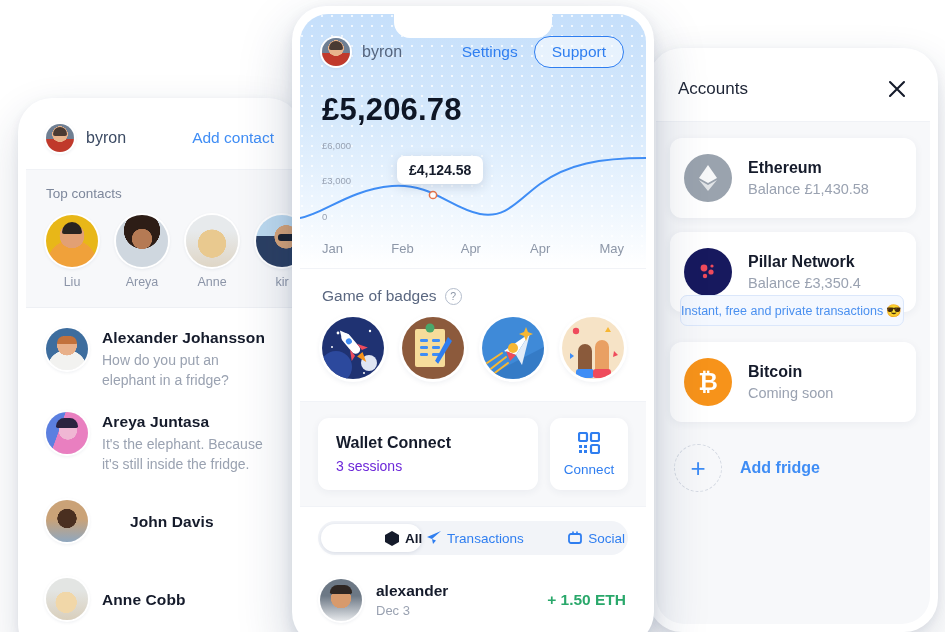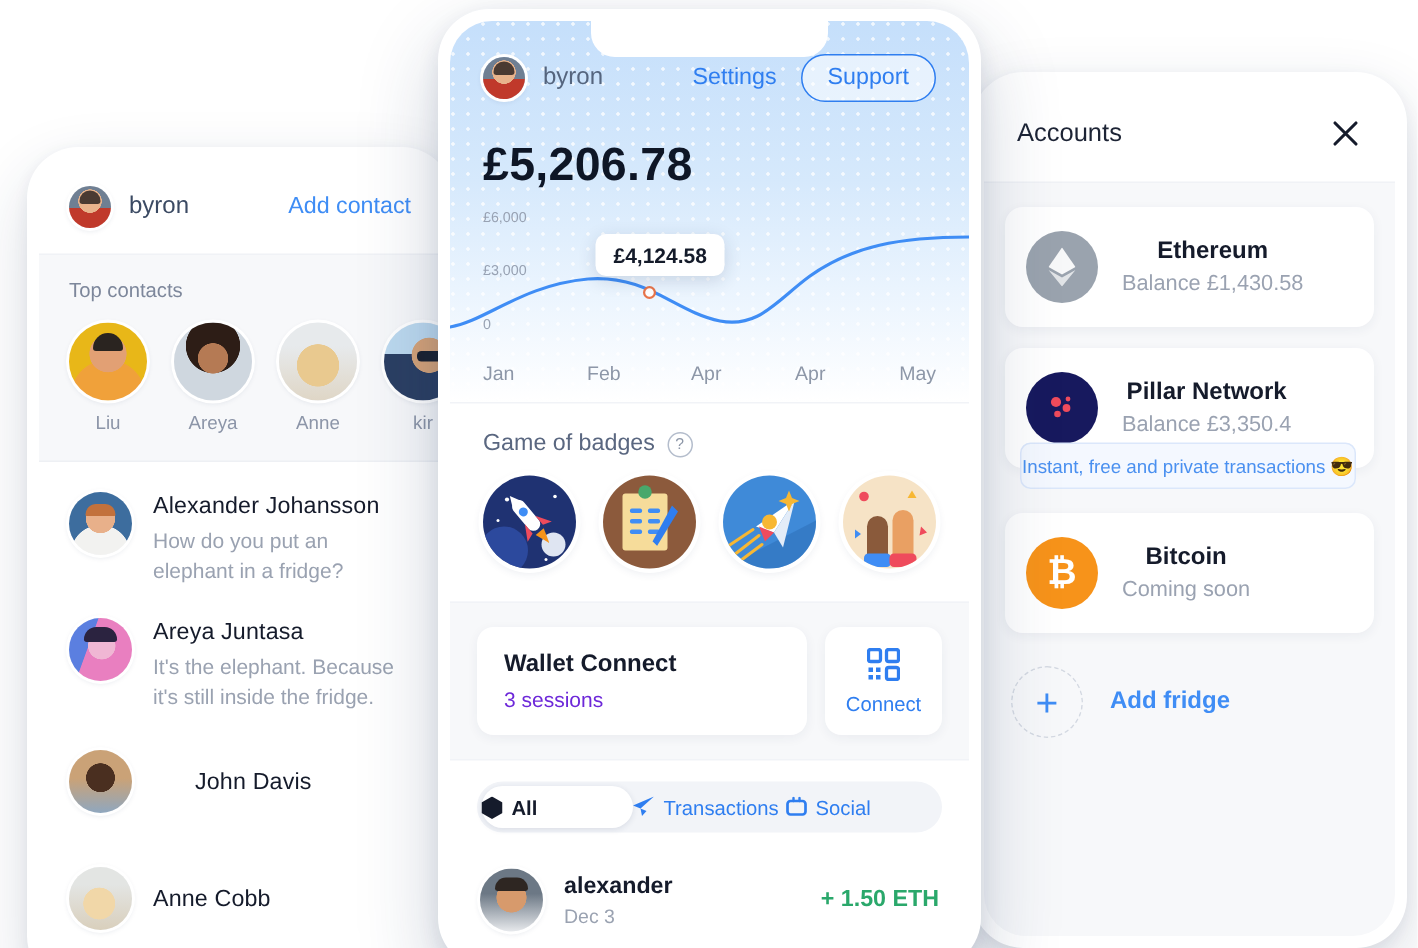--- a/index.html
+++ b/index.html
@@ -85,36 +85,36 @@
   }
   .contact-strip { display:flex; gap: 18px; }
   .contact-chip { width: 52px; text-align:center; }
   .contact-chip .avatar { width: 52px; height: 52px; margin: 0 auto; }
   .contact-chip .cname { font-size: 12.5px; color:#8c95a8; margin-top: 8px; }
 
   .chat-list { padding: 6px 0 0 0; background:#fff; }
   .chat-item { display:flex; padding: 14px 20px 8px 20px; }
   .chat-item .avatar { width: 42px; height: 42px; margin-right: 14px; }
   .chat-body { padding-top: 1px; }
-  .chat-name { font-size: 15.5px; color:#151b2b; font-weight: 400; letter-spacing: .1px;}
+  .chat-name { font-size: 15.5px; color:#151b2b; font-weight: 700; letter-spacing: .1px;}
   .chat-msg { font-size: 14px; color:#9aa2b1; line-height: 20px; margin-top: 3px; max-width: 190px;}
 
   
   .r-header {
     height: 66px; display:flex; align-items:center; padding: 0 22px;
     background:#fff; border-bottom:1px solid #f0f2f6; position:relative; z-index:5;
   }
   .r-title { font-size:17px; color:#1d2435; font-weight:400; }
   .r-close { margin-left:auto; width:22px; height:22px; }
   .r-body { background:#f7f8fa; padding: 16px 14px 10px 14px; height: calc(100% - 66px); }
   .acct-card {
     background:#fff; border-radius: 12px; padding: 16px 14px;
     display:flex; align-items:center;
     box-shadow: 0 2px 8px rgba(30,50,90,0.06);
-    margin-bottom: 14px; position: relative; text-align: center;
+    margin-bottom: 14px; position: relative;
   }
   .acct-icon { width: 48px; height:48px; border-radius:50%; flex:none; margin-right: 16px;
                display:flex; align-items:center; justify-content:center; color:#fff; font-weight:700;}
   .acct-name { font-size:16px; color:#151b2b; font-weight:700; }
   .acct-bal { font-size:14.5px; color:#9aa2b1; margin-top: 4px; }
   .acct-banner {
     position:absolute; left: 10px; right: 12px; bottom: -14px;
     background:#f4f8ff; border:1px solid #dbe7fb; border-radius:7px;
     font-size:12.5px; color:#4a90f0; padding: 7px 0; white-space: nowrap;
   }
@@ -172,21 +172,21 @@
   .wc-sub { font-size:14px; color:#6d28d9; margin-top: 6px; }
   .wc-connect { width: 78px; background:#fff; border-radius: 11px;
                 box-shadow: 0 2px 8px rgba(30,50,90,0.06);
                 display:flex; flex-direction:column; align-items:center; justify-content:center; gap:8px;}
   .wc-connect .lbl { color:#2f7ef0; font-size:13.5px; }
   .tabs-band { background:#fff; padding: 14px 18px 10px 18px; border-top:1px solid #f1f3f7; }
   .tabs {
     background:#f2f4f8; border-radius: 20px; height: 34px;
     display:flex; align-items:center; padding: 3px; position: relative;
   }
-  .tab { flex:1; display:flex; align-items:center; justify-content:flex-start; gap:6px;
+  .tab { flex:1; display:flex; align-items:center; justify-content:flex-end; gap:6px;
          font-size:13.5px; color:#2f7ef0; height: 28px; }
   .tab.active { background:#fff; border-radius: 16px; color:#151b2b; font-weight:700;
                 box-shadow: 0 1px 4px rgba(30,50,90,0.12); }
   .txn-row { display:flex; align-items:center; padding: 14px 20px 0 20px; }
   .txn-row .avatar { width: 42px; height:42px; margin-right: 14px; }
   .txn-name { font-size:15.5px; color:#151b2b; font-weight:700; }
   .txn-date { font-size:13px; color:#9aa2b1; margin-top:3px; }
   .txn-amt { margin-left:auto; color:#2aa86b; font-size:15.5px; font-weight:700; }
 </style>
 </head>

